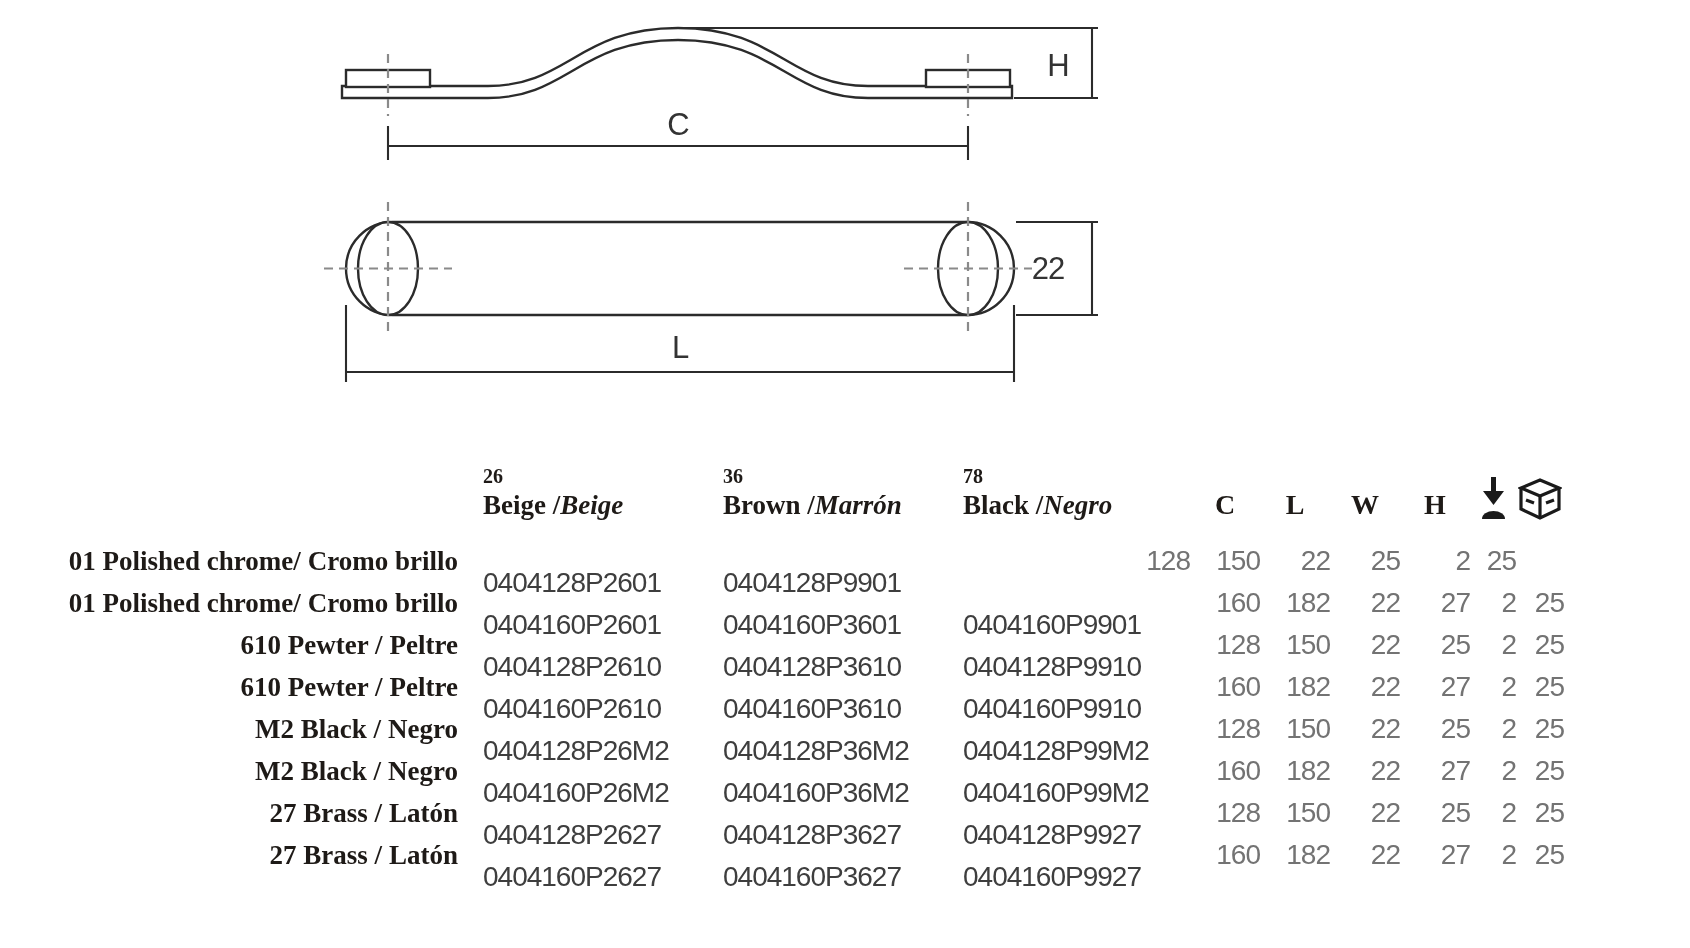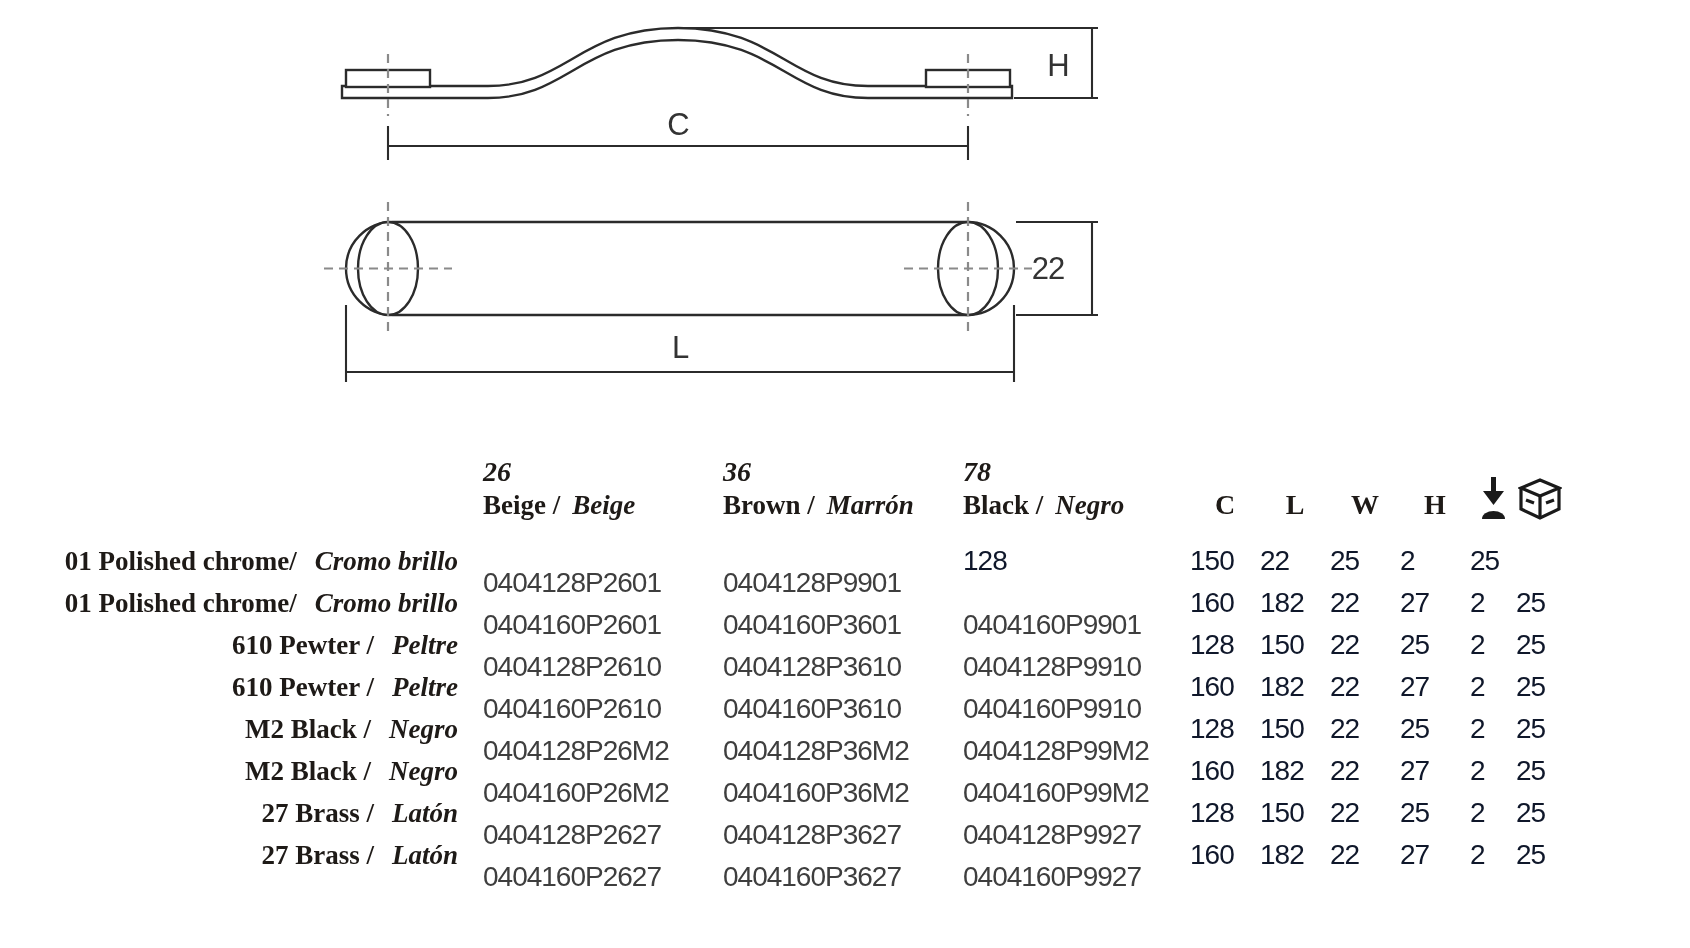--- a/index.html
+++ b/index.html
@@ -11,29 +11,29 @@
   .dimlabel{font-family:"Liberation Sans",sans-serif;font-size:31px;letter-spacing:-1px;fill:#333;}
 
   
   #spec-table{position:absolute;left:0;top:446px;width:1690px;}
   .tbl-row,.tbl-head{display:grid;
      grid-template-columns:458px 25px 240px 240px 227px 70px 70px 70px 70px 46px 48px;}
   .tbl-head{height:79px;align-items:end;}
   .tbl-row{height:42px;align-items:center;}
   .cell{line-height:1;}
   .label-cell{text-align:right;font-size:27px;font-weight:bold;white-space:nowrap;}
-  .label-cell .es{font-style:italic;margin-left:18px;text-align:center;}
+  .label-cell .es{margin-left:7px;text-align:center;}
   .code-cell{font-family:"Liberation Sans",sans-serif;font-size:28px;letter-spacing:-1px;
              color:#3e3e3e;white-space:nowrap;margin-top:44px;}
   .num-cell{font-family:"Liberation Sans",sans-serif;font-size:28px;letter-spacing:-1px;
-            color:#0f172a;text-align:left;}
+            color:#737373;text-align:right;}
   .colhead{padding-bottom:6px;}
-  .colhead .cnum{font-size:28px;font-weight:bold;display:block;margin-bottom:6px;font-style:italic;}
+  .colhead .cnum{font-size:20px;font-weight:bold;display:block;margin-bottom:6px;}
   .colhead .cname{font-size:27px;font-weight:bold;white-space:nowrap;}
-  .colhead .cname .es{font-style:italic;margin-left:12px;}
+  .colhead .cname .es{font-style:italic;margin-left:0;}
   .dimhead{font-size:28px;font-weight:bold;text-align:center;padding-bottom:6px;}
   .iconhead{display:flex;justify-content:center;align-items:flex-end;padding-bottom:4px;}
 </style>
 </head>
 <body>
 
 <svg id="drawing" viewBox="0 0 1690 430" xmlns="http://www.w3.org/2000/svg">
 
   <g stroke="#2b2b2b" stroke-width="2.4" fill="none">
 

